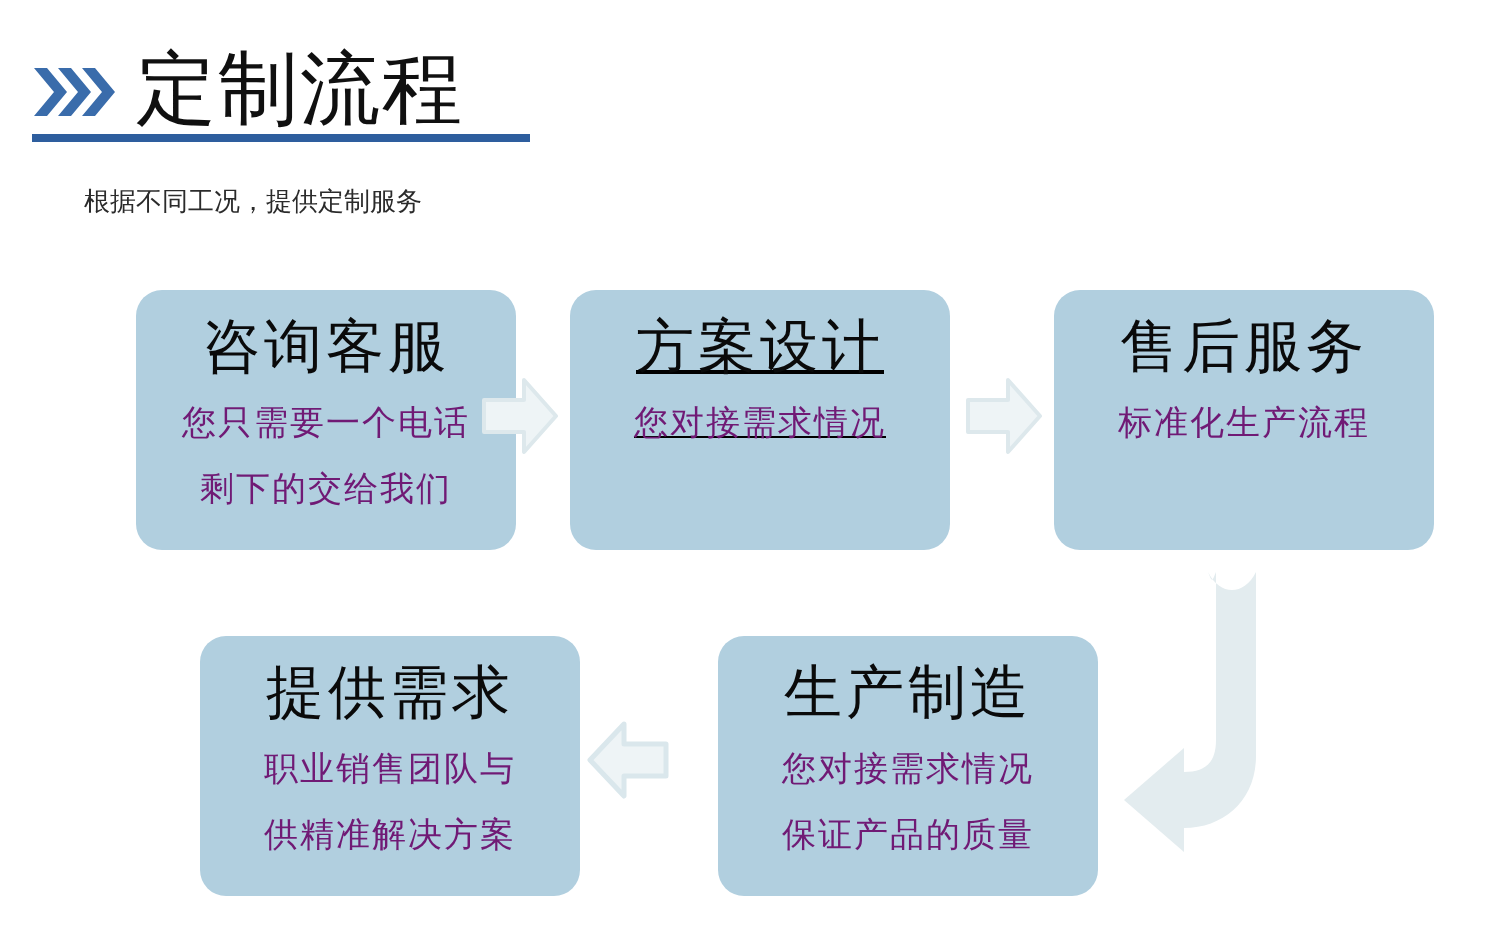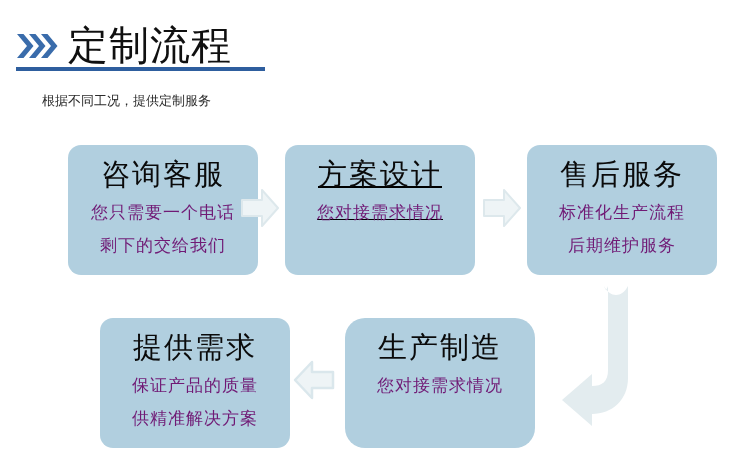--- a/index.html
+++ b/index.html
@@ -103,21 +103,21 @@
     line-height: 31px;
     color: #701a75;
     letter-spacing: 1px;
     white-space: nowrap;
   }
 
   .c1 { left: 43px;  top: 145px; margin-left: 25px; }
   .c2 { left: 285px; top: 145px; text-decoration: underline; }
   .c3 { left: 527px; top: 145px; }
   .c4 { left: 100px; top: 318px; }
-  .c5 { left: 345px; top: 318px; border-radius: 20px; }
+  .c5 { left: 359px; top: 318px; }
 
   
   .arrow {
     position: absolute;
   }
   .arrow-r1 { left: 240px; top: 186px; width: 40px; height: 44px; }
   .arrow-r2 { left: 482px; top: 186px; width: 40px; height: 44px; }
   .arrow-l1 { left: 293px; top: 358px; width: 42px; height: 44px; }
   .arrow-u  { left: 560px; top: 282px; width: 86px; height: 148px; }
 </style>
@@ -151,32 +151,32 @@
   </div>
 
   <div class="card c2">
     <div class="card-title">方案设计</div>
     <div class="card-desc">您对接需求情况</div>
   </div>
 
   <div class="card c3">
     <div class="card-title">售后服务</div>
     <div class="card-desc">标准化生产流程</div>
-    <div class="card-desc">后期维护服务</div>
   </div>
 
   <div class="card c4">
     <div class="card-title">提供需求</div>
-    <div class="card-desc">保证产品的质量</div>
+    <div class="card-desc">职业销售团队与</div>
     <div class="card-desc">供精准解决方案</div>
   </div>
 
   <div class="card c5">
     <div class="card-title">生产制造</div>
     <div class="card-desc">您对接需求情况</div>
+    <div class="card-desc">保证产品的质量</div>
   </div>
 
   <div class="arrow arrow-r1">
     <svg viewBox="0 0 40 44" width="40" height="44" aria-hidden="true">
       <path d="M2 14 L22 14 L22 4 L38 22 L22 40 L22 30 L2 30 Z" fill="#eef4f6" stroke="#dde8ec" stroke-width="2" stroke-linejoin="round"></path>
     </svg>
   </div>
 
   <div class="arrow arrow-r2">
     <svg viewBox="0 0 40 44" width="40" height="44" aria-hidden="true">

